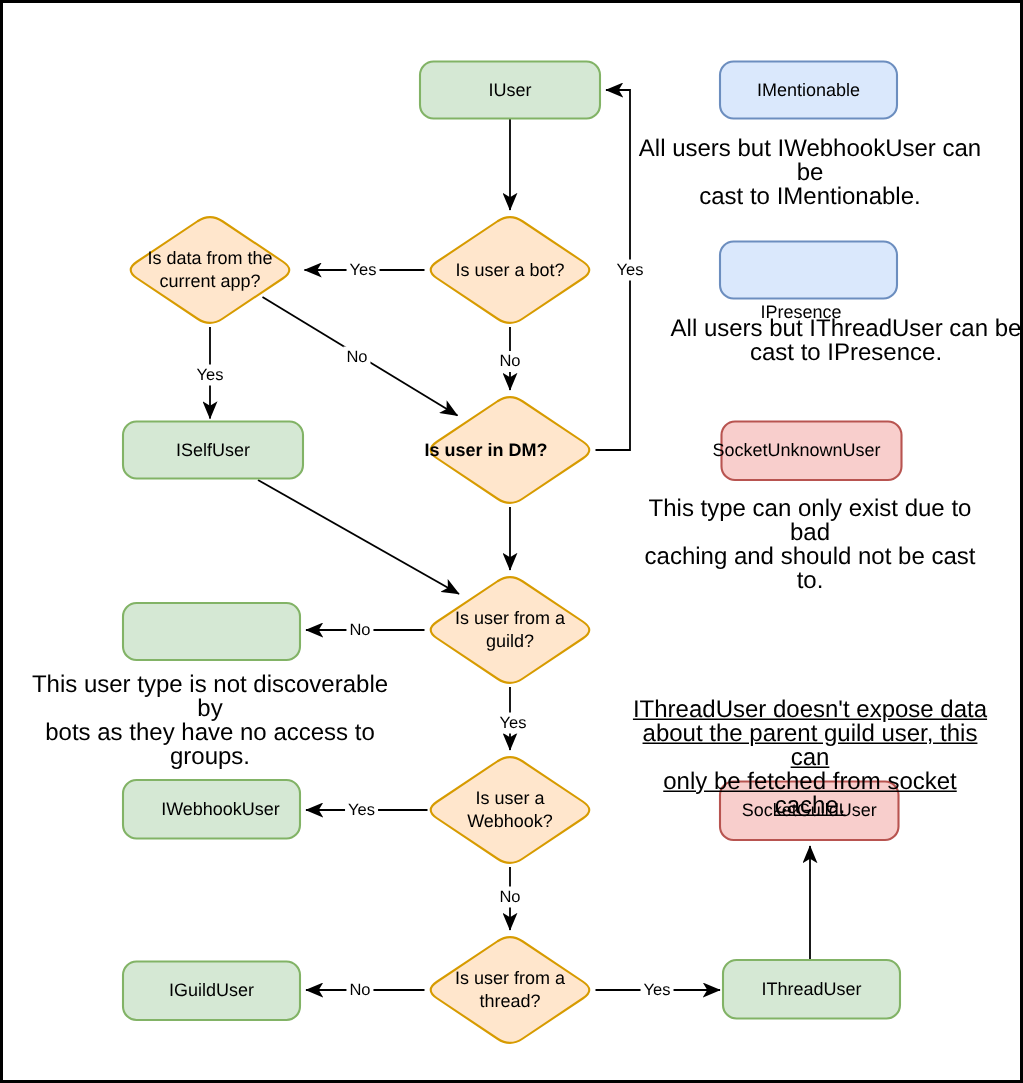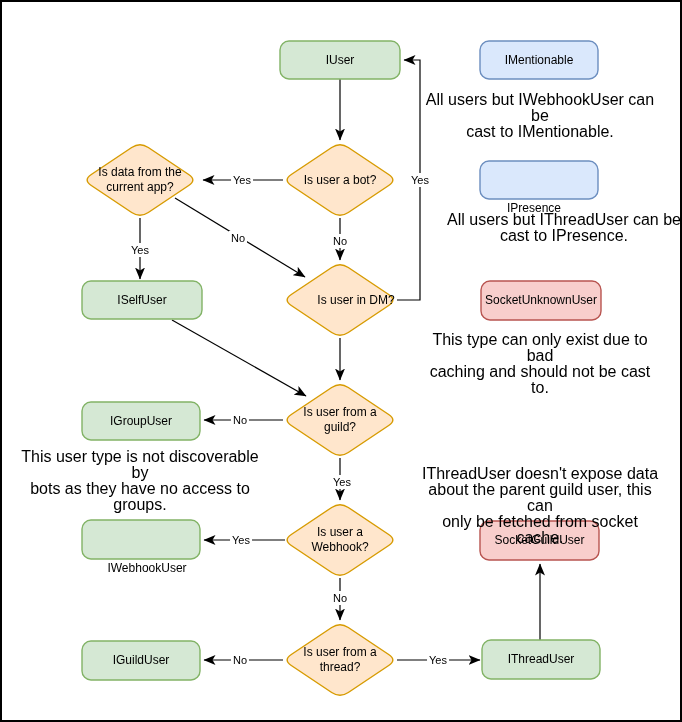--- a/index.html
+++ b/index.html
@@ -107,31 +107,30 @@
     <path class="diamond" transform="translate(338,178)" d="M -8.3 -32.5 Q 0 -38 8.3 -32.5 L 48.7 -5.5 Q 57 0 48.7 5.5 L 8.3 32.5 Q 0 38 -8.3 32.5 L -48.7 5.5 Q -57 0 -48.7 -5.5 Z"></path>
     <path class="diamond" transform="translate(338,298)" d="M -8.3 -32.5 Q 0 -38 8.3 -32.5 L 48.7 -5.5 Q 57 0 48.7 5.5 L 8.3 32.5 Q 0 38 -8.3 32.5 L -48.7 5.5 Q -57 0 -48.7 -5.5 Z"></path>
     <path class="diamond" transform="translate(338,418)" d="M -8.3 -32.5 Q 0 -38 8.3 -32.5 L 48.7 -5.5 Q 57 0 48.7 5.5 L 8.3 32.5 Q 0 38 -8.3 32.5 L -48.7 5.5 Q -57 0 -48.7 -5.5 Z"></path>
     <path class="diamond" transform="translate(338,538)" d="M -8.3 -32.5 Q 0 -38 8.3 -32.5 L 48.7 -5.5 Q 57 0 48.7 5.5 L 8.3 32.5 Q 0 38 -8.3 32.5 L -48.7 5.5 Q -57 0 -48.7 -5.5 Z"></path>
     <path class="diamond" transform="translate(338,658)" d="M -8.3 -32.5 Q 0 -38 8.3 -32.5 L 48.7 -5.5 Q 57 0 48.7 5.5 L 8.3 32.5 Q 0 38 -8.3 32.5 L -48.7 5.5 Q -57 0 -48.7 -5.5 Z"></path>
   </svg>
 
   <div class="lbl" style="left:278px; top:39px;  width:120px; height:38px;">IUser</div>
   <div class="lbl" style="left:478px; top:39px;  width:118px; height:38px;">IMentionable</div>
   <div class="lbl" style="left:478px; top:159px; width:108px; height:38px;margin-top:28px;">IPresence</div>
-  <div class="lbl" style="left:479px; top:279px; width:120px; height:39px;">SocketUnknownUser</div>
+  <div class="lbl" style="left:469px; top:279px; width:120px; height:39px;">SocketUnknownUser</div>
   <div class="lbl" style="left:80px;  top:279px; width:120px; height:38px;text-align:right;">ISelfUser</div>
-  <div class="lbl" style="left:80px;  top:400px; width:118px; height:38px;">IGroupUser</div>
-  <div class="lbl" style="left:80px;  top:518px; width:130px; height:39px;margin-top:29px;">IWebhookUser</div>
+  <div class="lbl" style="left:80px;  top:518px; width:130px; height:39px;">IWebhookUser</div>
   <div class="lbl" style="left:80px;  top:639px; width:118px; height:39px;text-align:center;">IGuildUser</div>
   <div class="lbl" style="left:480px; top:638px; width:118px; height:39px;">IThreadUser</div>
   <div class="lbl" style="left:478px; top:519px; width:119px; height:39px;">SocketGuildUser</div>
 
   <div class="lbl" style="left:88px;  top:140px; width:100px; height:76px;">Is data from the current app?</div>
   <div class="lbl" style="left:288px; top:140px; width:100px; height:76px;">Is user a bot?</div>
-  <div class="lbl" style="left:304px; top:260px; width:100px; height:76px;">Is user in DM?</div>
+  <div class="lbl" style="left:272px; top:260px; width:100px; height:76px;font-weight:bold;">Is user in DM?</div>
   <div class="lbl" style="left:288px; top:380px; width:100px; height:76px;">Is user from a guild?</div>
   <div class="lbl" style="left:288px; top:500px; width:100px; height:76px;">Is user a Webhook?</div>
   <div class="lbl" style="left:288px; top:620px; width:100px; height:76px;">Is user from a thread?</div>
 
   <div class="edge-label" style="left:240px; top:178px;">Yes</div>
   <div class="edge-label" style="left:338px; top:239px;">No</div>
   <div class="edge-label" style="left:138px; top:248px;">Yes</div>
   <div class="edge-label" style="left:236px; top:236px;">No</div>
   <div class="edge-label" style="left:418px; top:178px;">Yes</div>
   <div class="edge-label" style="left:238px; top:418px;">No</div>
@@ -155,19 +154,19 @@
     <div>This type can only exist due to bad</div>
     <div>caching and should not be cast to.</div>
   </div>
 
   <div class="annotation" style="left:18px; top:447px; width:240px;">
     <div>This user type is not discoverable by</div>
     <div>bots as they have no access to</div>
     <div>groups.</div>
   </div>
 
-  <div class="annotation" style="left:418px; top:464px; width:240px;">
+  <div class="annotation" style="left:418px; top:464px; width:240px;text-decoration:underline;">
     <div>IThreadUser doesn't expose data</div>
     <div>about the parent guild user, this can</div>
     <div>only be fetched from socket cache.</div>
   </div>
 
 </div>
 
 </body></html>

